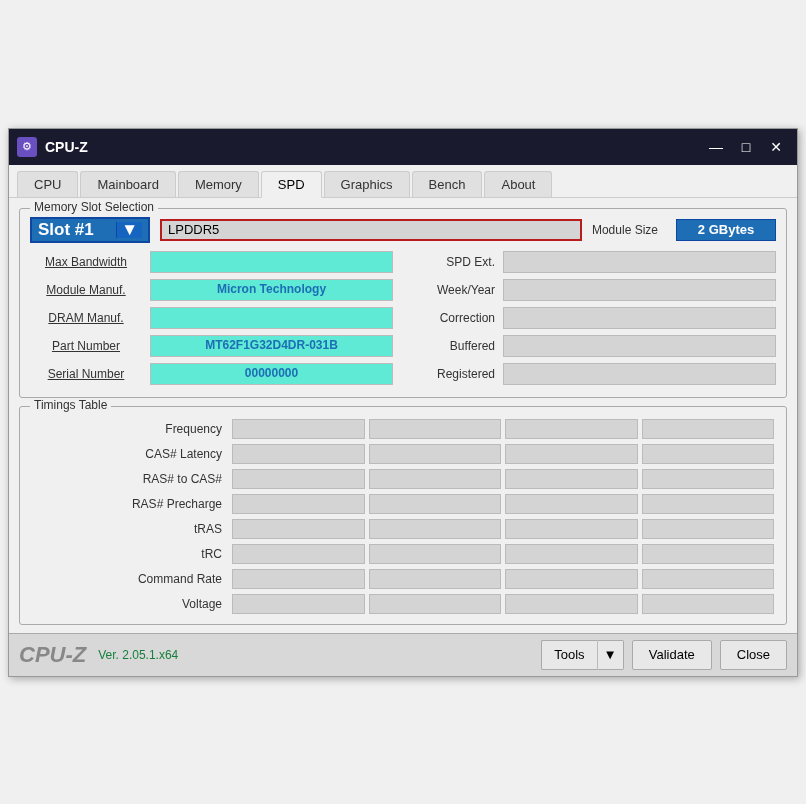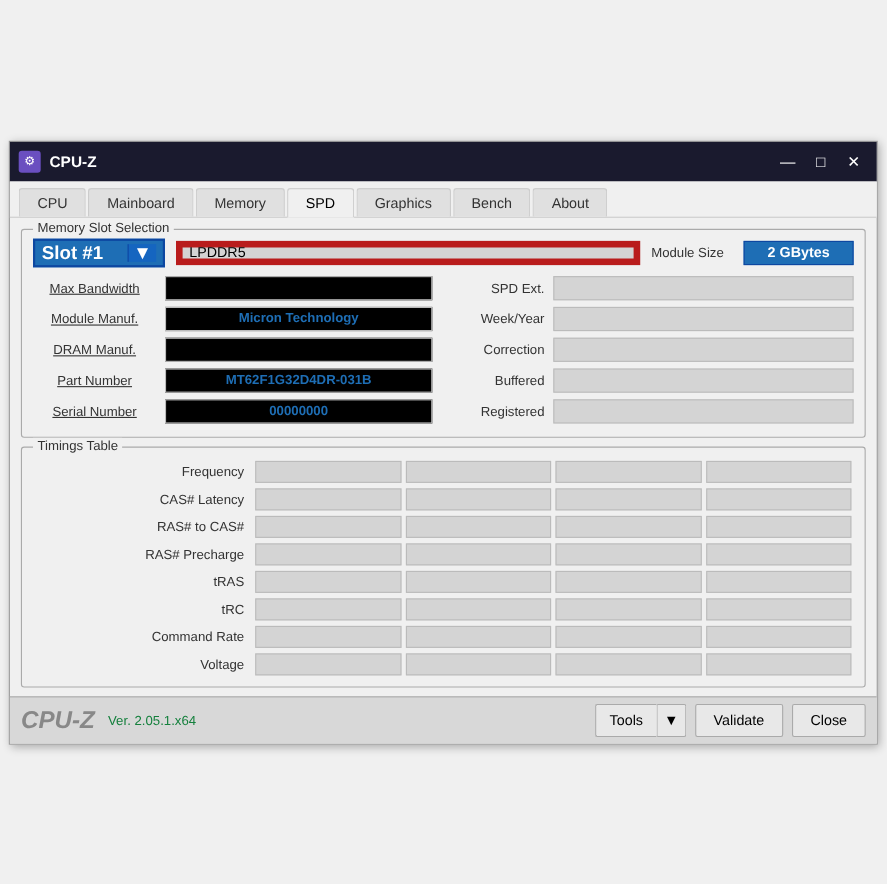--- a/index.html
+++ b/index.html
@@ -140,21 +140,21 @@
       border-left: 1px solid #0d47a1;
       padding: 2px 4px;
       height: 100%;
       display: flex;
       align-items: center;
     }
     .slot-type {
       flex: 1;
       height: 22px;
       background: #d4d4d4;
-      border: 6px solid #b91c1c;
+      border: 2px solid #b91c1c;
       padding: 2px 6px;
       font-size: 13px;
     }
     .field-label {
       text-align: right;
       padding-right: 8px;
       color: #333;
       font-size: 12px;
     }
     .module-size-value {
@@ -247,21 +247,21 @@
       padding: 4px 6px;
       cursor: pointer;
       display: flex;
       align-items: center;
     }
     .row-item {
       display: flex;
       align-items: center;
     }
     .lbl { text-align: center; min-width: 120px; padding-right: 8px; font-size: 12px; color: #333; text-decoration: underline; }
-    .val { height: 22px; background: #000000; border: 1px solid #bbb; flex: 1; font-size: 12px; padding: 2px 6px; }
+    .val { height: 22px; background: #5eead4; border: 1px solid #bbb; flex: 1; font-size: 12px; padding: 2px 6px; }
     .val.blue { color: #1e6eb5; font-weight: bold; text-align: center; }
     .right-lbl { text-align: right; min-width: 90px; padding-right: 8px; font-size: 12px; color: #333; }
     .right-val { height: 22px; background: #d4d4d4; border: 1px solid #bbb; flex: 1; font-size: 12px; padding: 2px 6px; }
   </style>
 </head>
 <body>
 
 <div class="window">
 
   <div class="title-bar">

